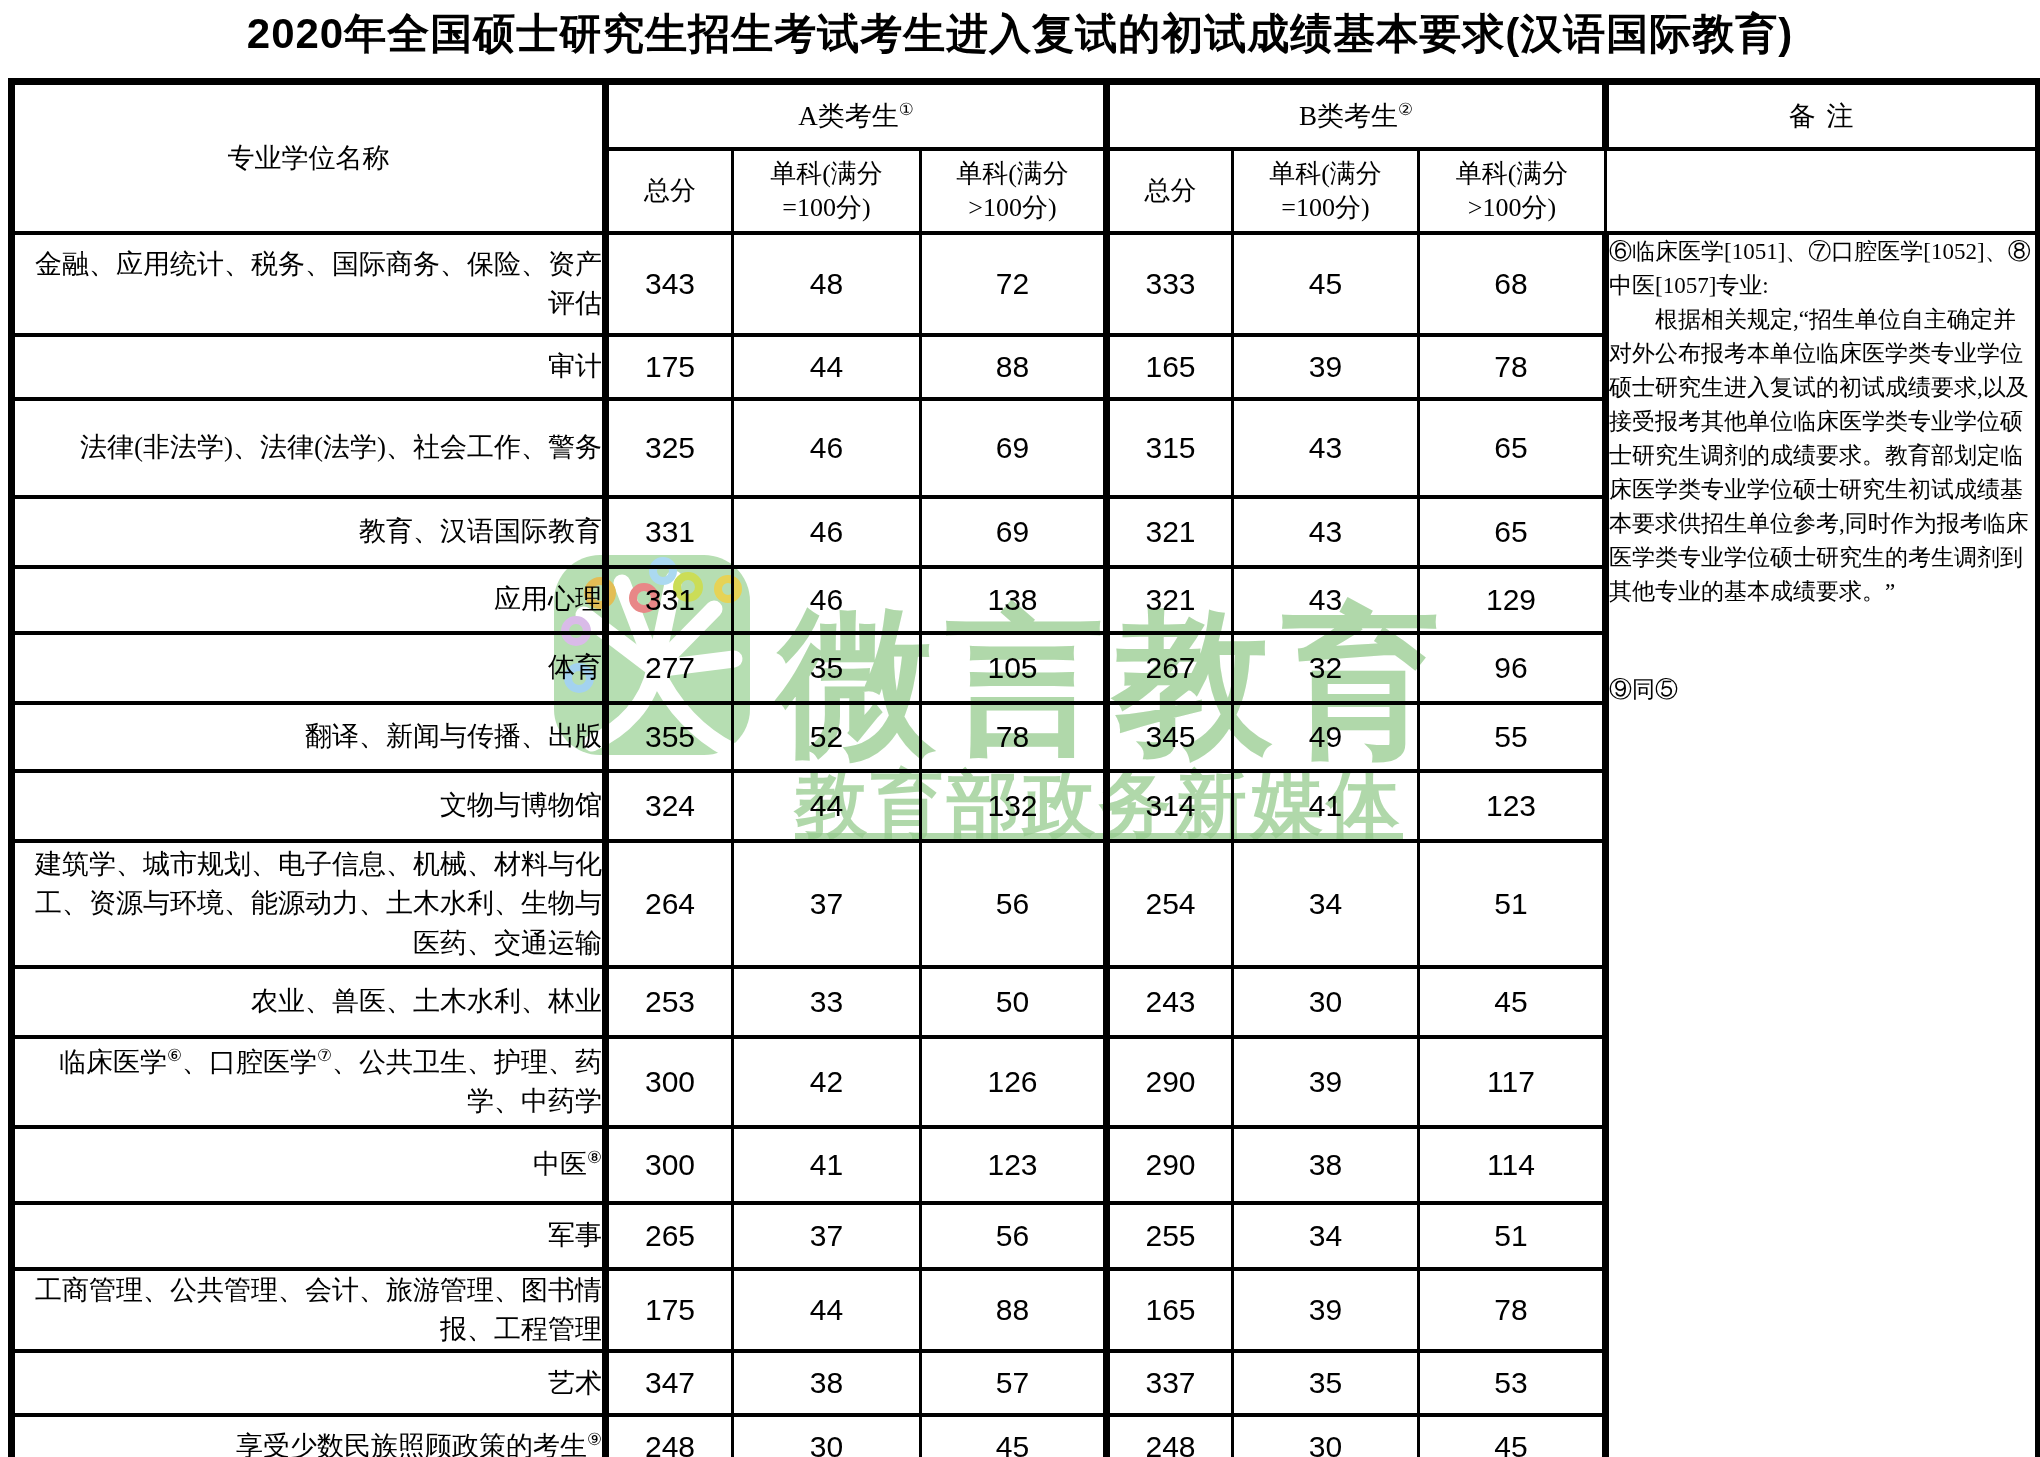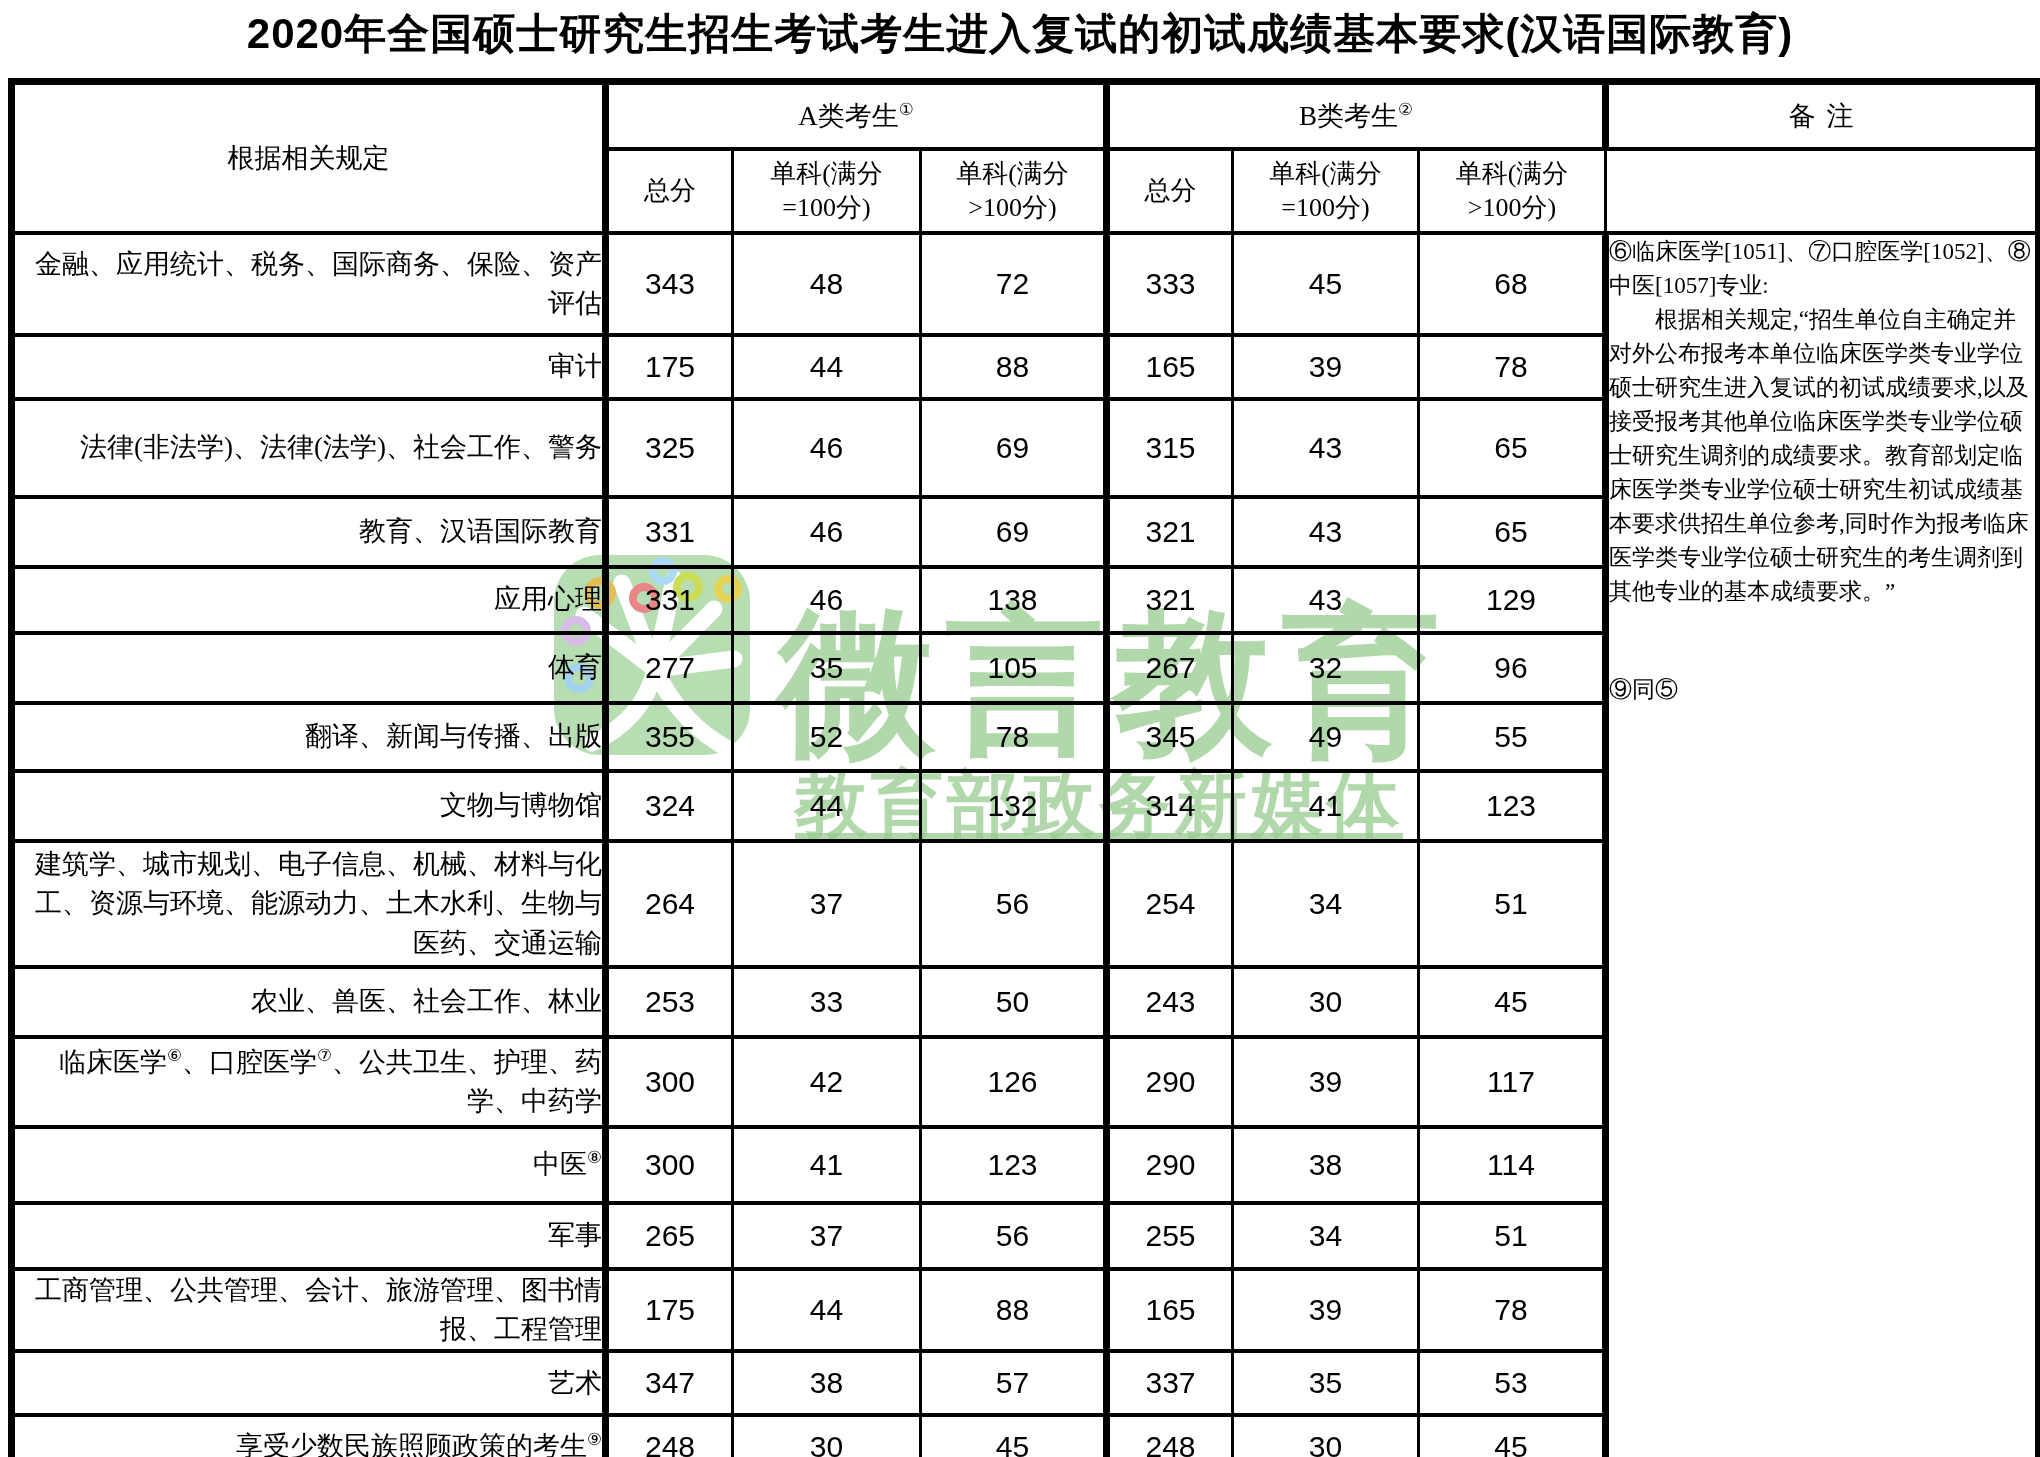--- a/index.html
+++ b/index.html
@@ -100,21 +100,21 @@
       <col style="width:127px">
       <col style="width:188px">
       <col style="width:186px">
     <col style="width:126px">
       <col style="width:186px">
       <col style="width:187px">
       <col style="width:433px">
   </colgroup>
   <tbody>
       <tr>
-    <th class="major" rowspan="2">根据相关规定</th>
+    <th class="major" rowspan="2">专业学位名称</th>
     <th class="group thickL" colspan="3">A类考生<sup>①</sup></th>
     <th class="group thickL" colspan="3">B类考生<sup>②</sup></th>
     <th class="remark-h thickL">备  注</th>
   </tr>
   <tr>
     <th class="sub thickL">总分</th>
     <th class="sub">
           <span class="l">单科(满分</span>
           <span class="l">=100分)</span>
         </th>
@@ -213,21 +213,21 @@
   <tr class="h126">
     <td class="label">建筑学、城市规划、电子信息、机械、材料与化工、资源与环境、能源动力、土木水利、生物与医药、交通运输</td>
     <td class="num thickL">264</td>
     <td class="num">37</td>
     <td class="num">56</td>
     <td class="num thickL">254</td>
     <td class="num">34</td>
     <td class="num">51</td>
   </tr>
   <tr class="h70">
-    <td class="label">农业、兽医、社会工作、林业</td>
+    <td class="label">农业、兽医、土木水利、林业</td>
     <td class="num thickL">253</td>
     <td class="num">33</td>
     <td class="num">50</td>
     <td class="num thickL">243</td>
     <td class="num">30</td>
     <td class="num">45</td>
   </tr>
   <tr class="h90">
     <td class="label">临床医学<sup>⑥</sup>、口腔医学<sup>⑦</sup>、公共卫生、护理、药学、中药学</td>
     <td class="num thickL">300</td>

